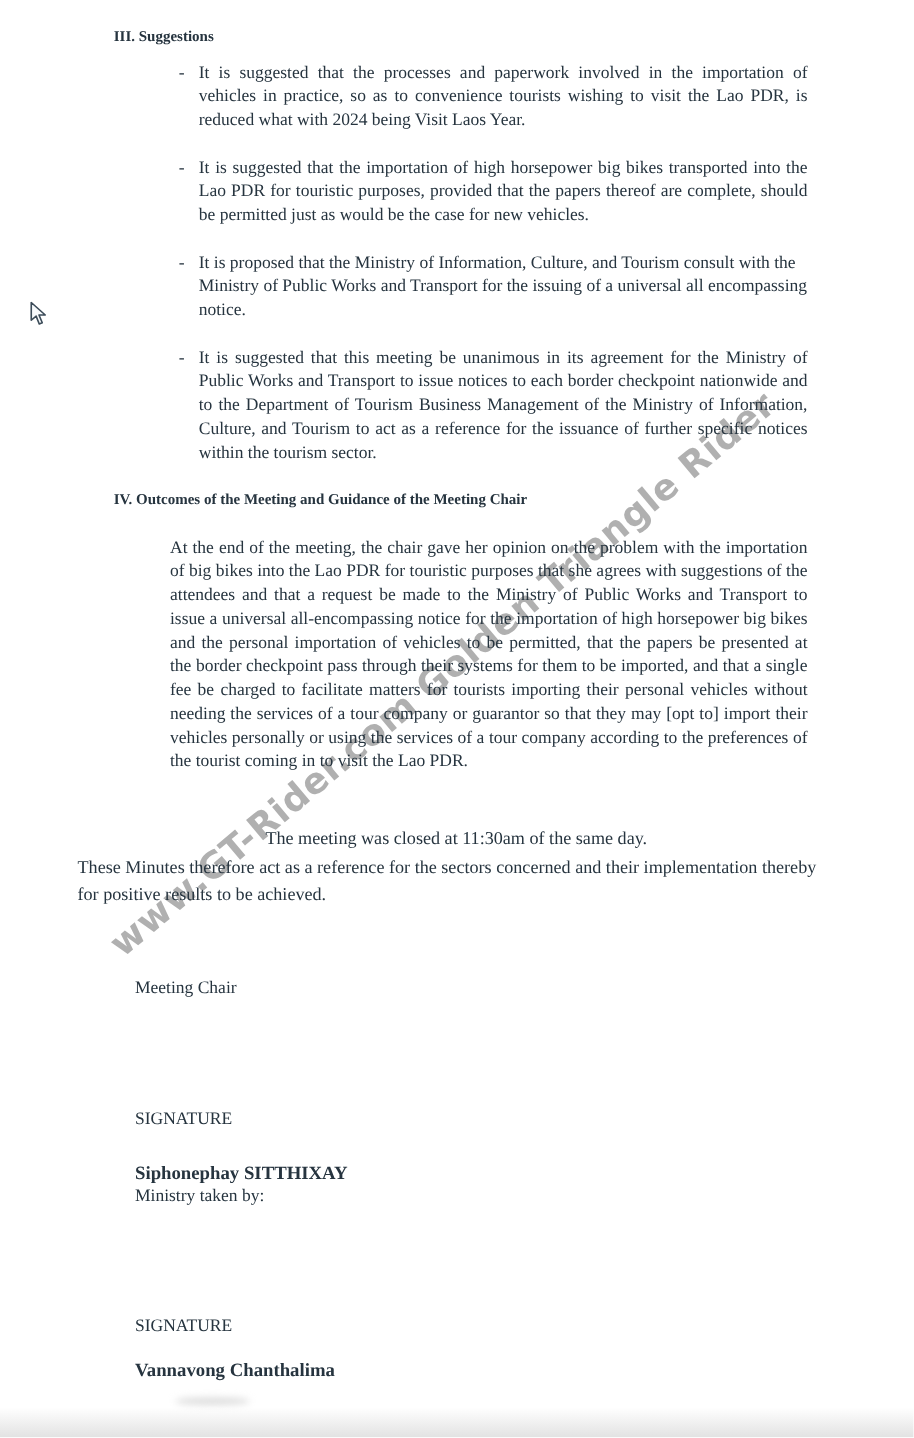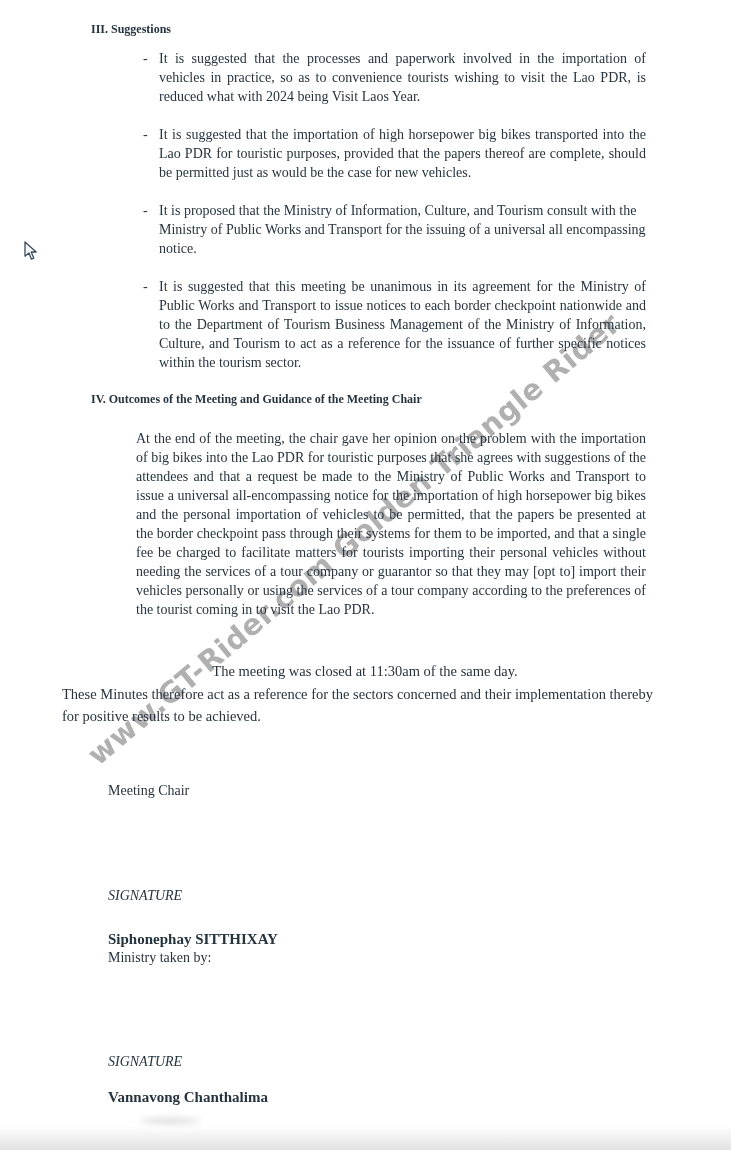--- a/index.html
+++ b/index.html
@@ -42,21 +42,21 @@
     z-index:2;
   }
   .minutes-note{
     left:62px;top:683px;width:600px;
     font-size:14.5px;
     line-height:22px;
     z-index:2;
   }
   .sig{left:108px;z-index:2;}
   .sig-title{width:200px;line-height:18px;}
-  .sig-label{font-style:italic;}
+  .sig-label{}
   .sig-name{font-weight:bold;font-size:15px;white-space:nowrap;}
   .watermark{
     left:86px;top:752px;
     transform:rotate(-40deg);
     transform-origin:0 0;
     white-space:nowrap;
     font-family:"DejaVu Sans","Liberation Sans",sans-serif;
     font-weight:700;
     font-size:29px;
     letter-spacing:0.5px;

